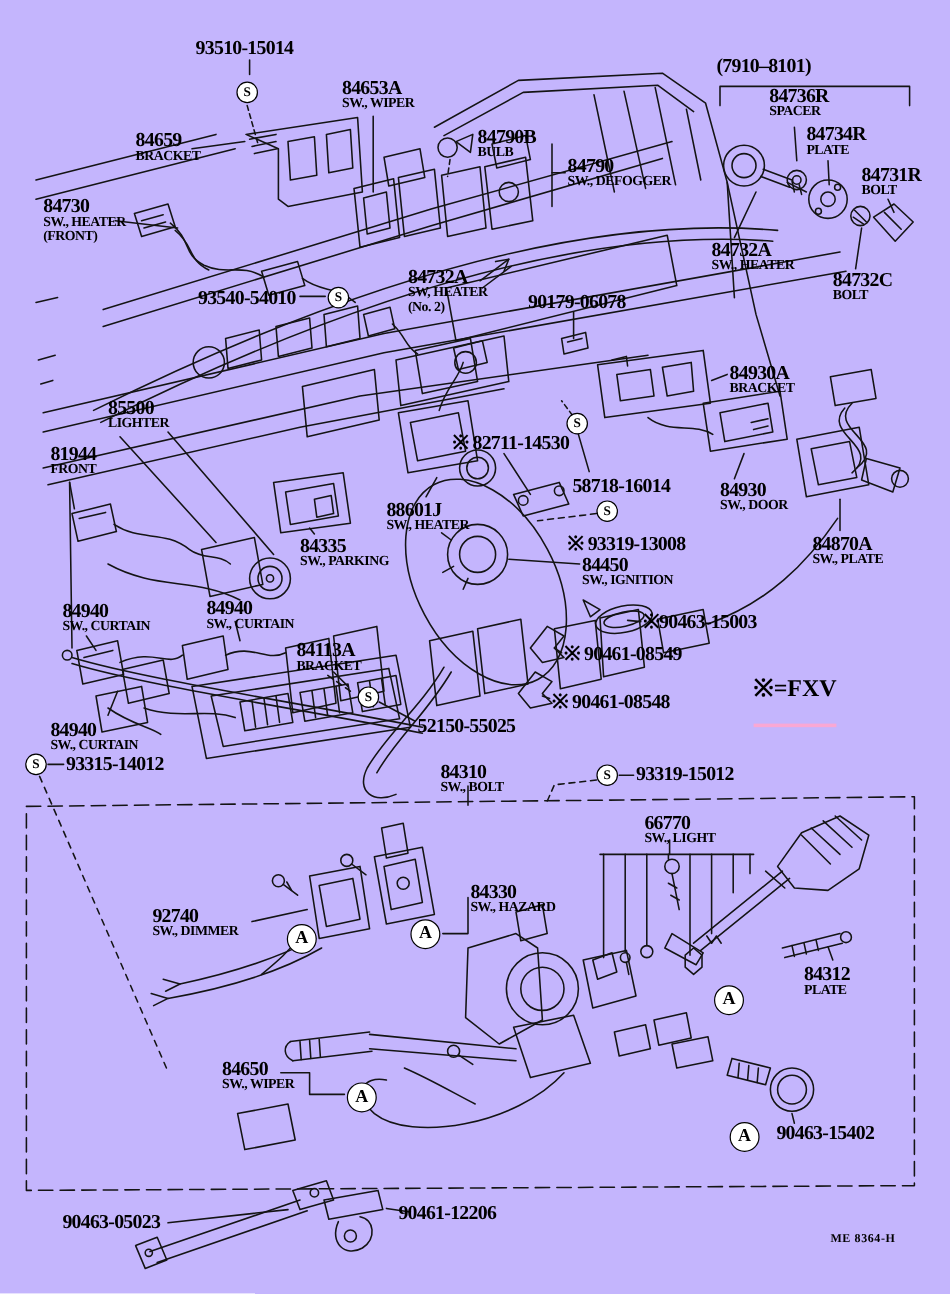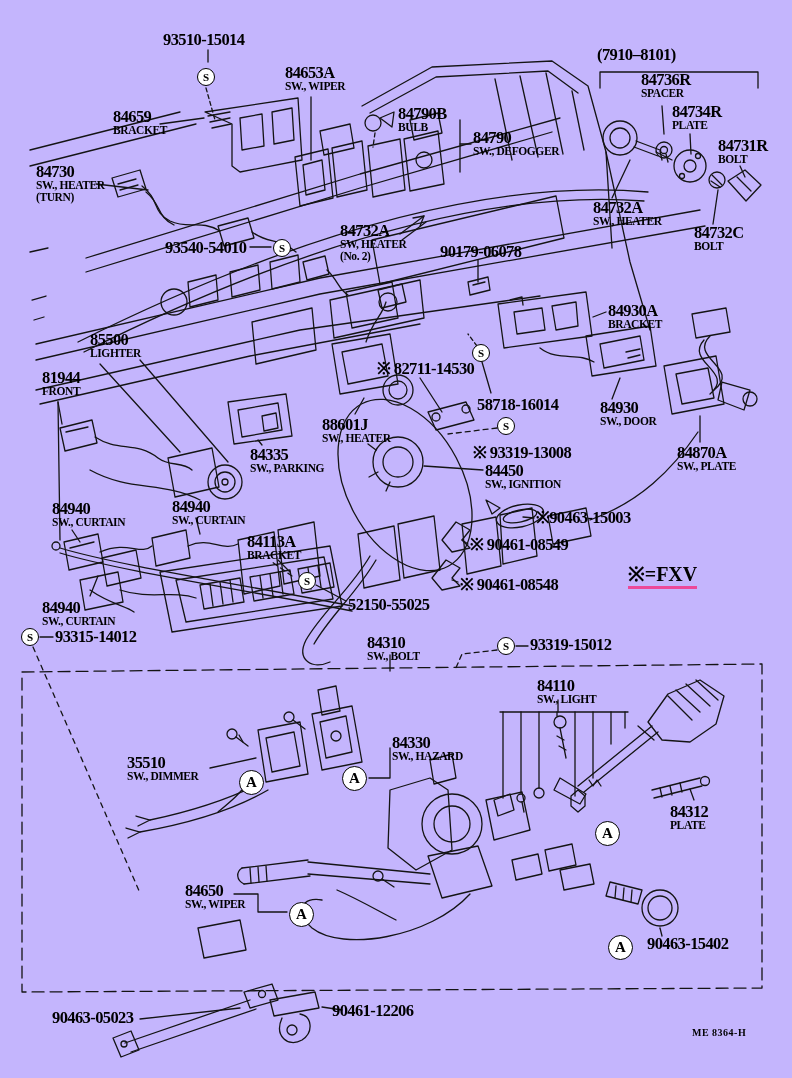--- a/index.html
+++ b/index.html
@@ -2,21 +2,21 @@
 <html><head>
 <meta charset="utf-8">
 <style>
   html,body{margin:0;padding:0;background:#ffffff}
   #canvas{position:relative;width:792px;height:1078px;background:#c4b5fd;
           font-family:Liberation Serif, serif;overflow:hidden}
   #art{position:absolute;left:0;top:0}
   .lbl{position:absolute;color:#000;line-height:1.04;white-space:nowrap;z-index:3}
   .num{display:block;font-size:16.5px;font-weight:bold;letter-spacing:-0.6px}
   .sub{display:block;font-size:11.5px;font-weight:bold;letter-spacing:-0.4px}
-  .fxv .num{font-size:20px;letter-spacing:0;border-bottom:3px solid #ec4899;padding-bottom:1px}
+  .fxv .num{font-size:20px;letter-spacing:0;border-bottom:3px solid #f9a8d4;padding-bottom:18px}
   .code .num{font-size:10px;letter-spacing:0.5px}
   .sym{position:absolute;border:1.7px solid #000;border-radius:50%;display:flex;
        align-items:center;justify-content:center;font-weight:bold;color:#000;
        background:#fff;z-index:4;box-sizing:border-box}
   .s{width:18px;height:18px;font-size:11px}
   .a{width:25px;height:25px;font-size:15px}
 </style>
 </head>
 <body>
 
@@ -361,21 +361,21 @@
       <span class="num">84653A</span>
       <span class="sub">SW., WIPER</span>
     </div>
   <div class="lbl" style="left:113px;top:108px">
       <span class="num">84659</span>
       <span class="sub">BRACKET</span>
     </div>
   <div class="lbl" style="left:36px;top:163px">
       <span class="num">84730</span>
       <span class="sub">SW., HEATER</span>
-      <span class="sub">(TURN)</span>
+      <span class="sub">(FRONT)</span>
     </div>
   <div class="lbl" style="left:398px;top:105px">
       <span class="num">84790B</span>
       <span class="sub">BULB</span>
     </div>
   <div class="lbl" style="left:473px;top:129px">
       <span class="num">84790</span>
       <span class="sub">SW., DEFOGGER</span>
     </div>
   <div class="lbl" style="left:597px;top:46px">
@@ -488,25 +488,25 @@
       <span class="num">52150-55025</span>
     </div>
   <div class="lbl" style="left:367px;top:634px">
       <span class="num">84310</span>
       <span class="sub">SW., BOLT</span>
     </div>
   <div class="lbl" style="left:530px;top:636px">
       <span class="num">93319-15012</span>
     </div>
   <div class="lbl" style="left:537px;top:677px">
-      <span class="num">84110</span>
+      <span class="num">66770</span>
       <span class="sub">SW., LIGHT</span>
     </div>
   <div class="lbl" style="left:127px;top:754px">
-      <span class="num">35510</span>
+      <span class="num">92740</span>
       <span class="sub">SW., DIMMER</span>
     </div>
   <div class="lbl" style="left:392px;top:734px">
       <span class="num">84330</span>
       <span class="sub">SW., HAZARD</span>
     </div>
   <div class="lbl" style="left:670px;top:803px">
       <span class="num">84312</span>
       <span class="sub">PLATE</span>
     </div>

